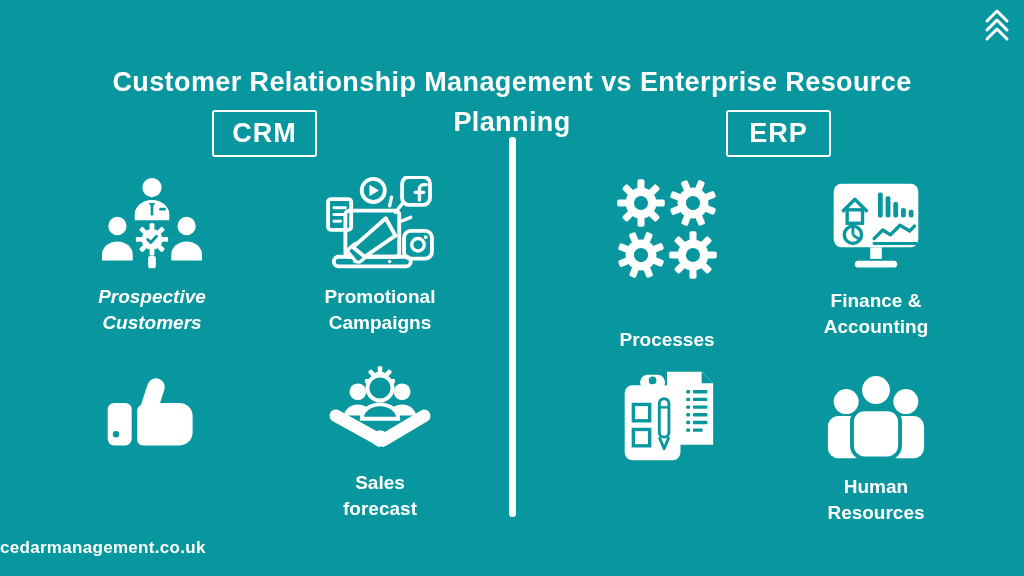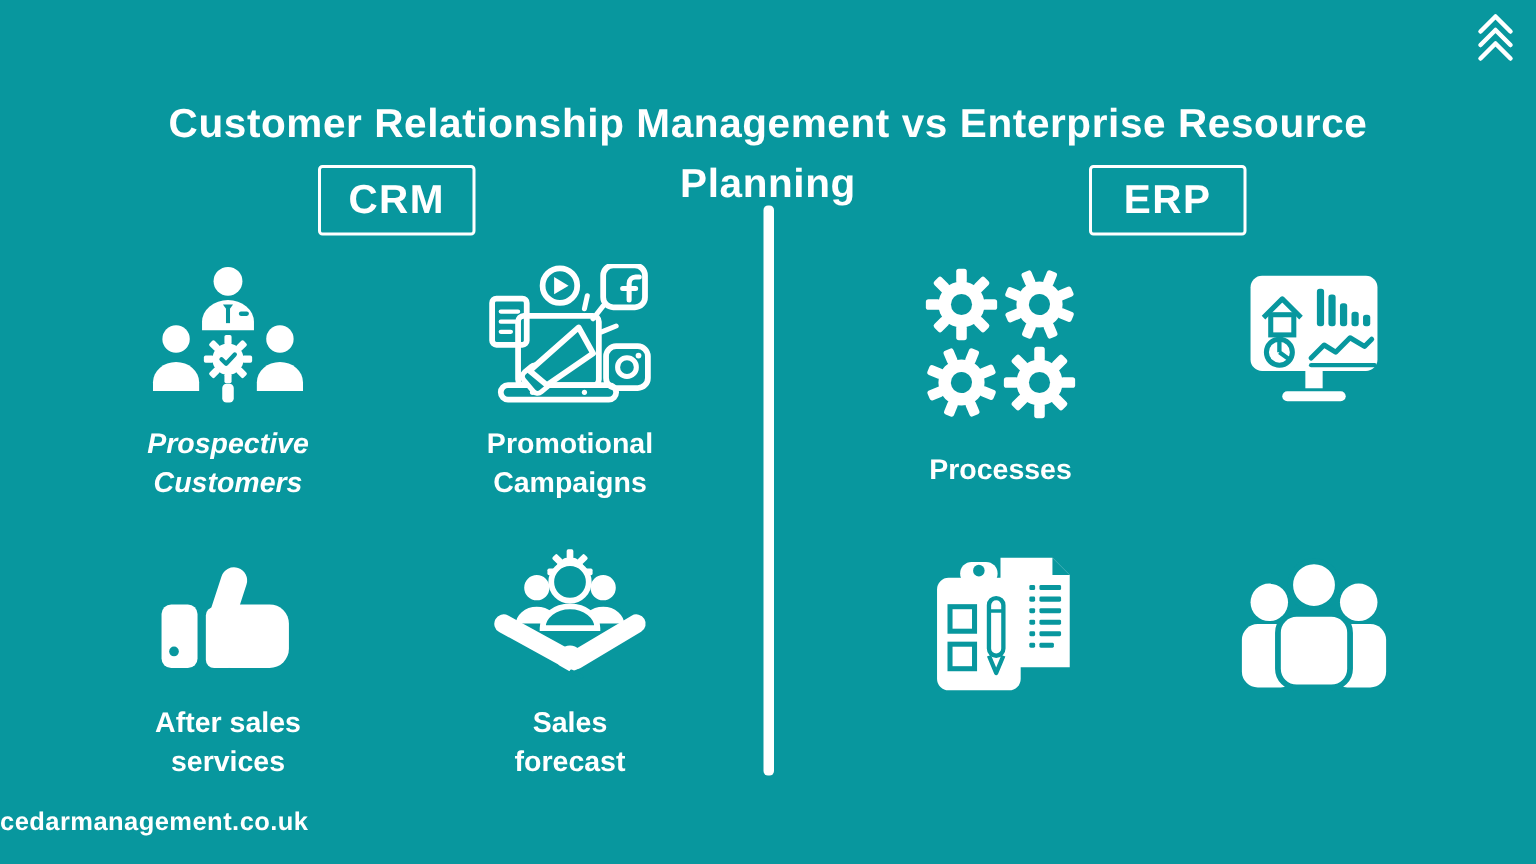--- a/index.html
+++ b/index.html
@@ -44,21 +44,21 @@
     display:flex;align-items:flex-end;justify-content:center;
   }
   .cell .label{
     margin-top:8px;min-height:52px;max-width:122px;
     display:flex;align-items:center;justify-content:center;
     text-align:center;
     font-size:19px;font-weight:600;line-height:1.35;
   }
   .c00{left:47px;top:172px;font-style:italic;}  .c01{left:275px;top:172px;justify-content:center;}
   .c10{left:47px;top:358px;}  .c11{left:275px;top:358px;}
-  .c20{left:562px;top:176px;} .c21{left:771px;top:176px;}
+  .c20{left:562px;top:176px;gap:26px;} .c21{left:771px;top:176px;}
   .c30{left:562px;top:362px;} .c31{left:771px;top:362px;}
   .footer{
     position:absolute;top:538px;left:0;width:100%;
     text-align:left;font-size:17px;font-weight:600;letter-spacing:.3px;
   }
   svg{display:block;}
   .fw{fill:#fff;}
   .ft{fill:var(--bg);}
   .sw{stroke:#fff;fill:none;}
   .st{stroke:var(--bg);fill:none;}
@@ -158,21 +158,20 @@
       <svg width="112" height="96" viewBox="0 0 112 104">
         <rect x="8" y="40" width="26" height="46" rx="7" class="fw"></rect>
         <circle cx="17" cy="74" r="3.5" class="ft"></circle>
         <g transform="rotate(18 52 50)">
           <rect x="42" y="12" width="19" height="44" rx="9.5" class="fw"></rect>
         </g>
         <rect x="40" y="42" width="22" height="44" rx="6" class="fw"></rect>
         <rect x="44" y="40" width="56" height="46" rx="14" class="fw"></rect>
       </svg>
     </div>
-    <div class="label">After sales services</div>
   </div>
 
   <div class="cell c11">
     <div class="iconbox">
       <svg width="116" height="100" viewBox="0 0 112 104">
         <use href="#gearS" transform="translate(56,20) scale(0.58)"></use>
         <circle cx="33" cy="31" r="10" fill="#fff" stroke="var(--bg)" stroke-width="2.5"></circle>
         <path d="M17 57 a16 14 0 0 1 32 0 z" fill="#fff" stroke="var(--bg)" stroke-width="2.5"></path>
         <circle cx="79" cy="31" r="10" fill="#fff" stroke="var(--bg)" stroke-width="2.5"></circle>
         <path d="M63 57 a16 14 0 0 1 32 0 z" fill="#fff" stroke="var(--bg)" stroke-width="2.5"></path>
@@ -211,20 +210,21 @@
         <rect x="82" y="29" width="5" height="10" rx="2" class="ft"></rect>
         <rect x="90" y="31" width="5" height="8" rx="2" class="ft"></rect>
         <circle cx="32" cy="57" r="9" class="st" stroke-width="3.5"></circle>
         <path d="M32 57 V48 M32 57 l7 5" class="st" stroke-width="3"></path>
         <path d="M54 61 l9 -9 l8 5 l10 -10 l10 6 l5 -5" class="st" stroke-width="3.5" stroke-linecap="round" stroke-linejoin="round"></path>
         <path d="M54 66 H98" class="st" stroke-width="3" stroke-linecap="round"></path>
         <rect x="50" y="70" width="12" height="12" class="fw"></rect>
         <rect x="34" y="84" width="44" height="7" rx="3.5" class="fw"></rect>
       </svg>
     </div>
+    <div class="label">Finance &amp; Accounting</div>
   </div>
 
   <div class="cell c30">
     <div class="iconbox">
       <svg width="116" height="100" viewBox="0 0 112 104">
         <path d="M56 6 H92 L104 18 V82 H56 Z" class="fw"></path>
         <polygon points="92,6 104,18 92,18" class="ft"></polygon>
         <g class="ft">
           <rect x="76" y="25" width="4" height="3.5" rx="1"></rect>
             <rect x="83" y="25" width="15" height="3.5" rx="1"></rect>
@@ -256,17 +256,18 @@
     <div class="iconbox">
       <svg width="116" height="100" viewBox="0 0 112 104">
         <circle cx="25" cy="37" r="13" class="fw"></circle>
         <rect x="6" y="52" width="38" height="44" rx="11" class="fw"></rect>
         <circle cx="87" cy="37" r="13" class="fw"></circle>
         <rect x="68" y="52" width="38" height="44" rx="11" class="fw"></rect>
         <circle cx="56" cy="25" r="16.5" fill="#fff" stroke="var(--bg)" stroke-width="4"></circle>
         <rect x="31" y="45" width="50" height="51" rx="13" fill="#fff" stroke="var(--bg)" stroke-width="4"></rect>
       </svg>
     </div>
+    <div class="label">Human Resources</div>
   </div>
 
   <div class="footer">cedarmanagement.co.uk</div>
 
 </div>
 
 </body></html>

